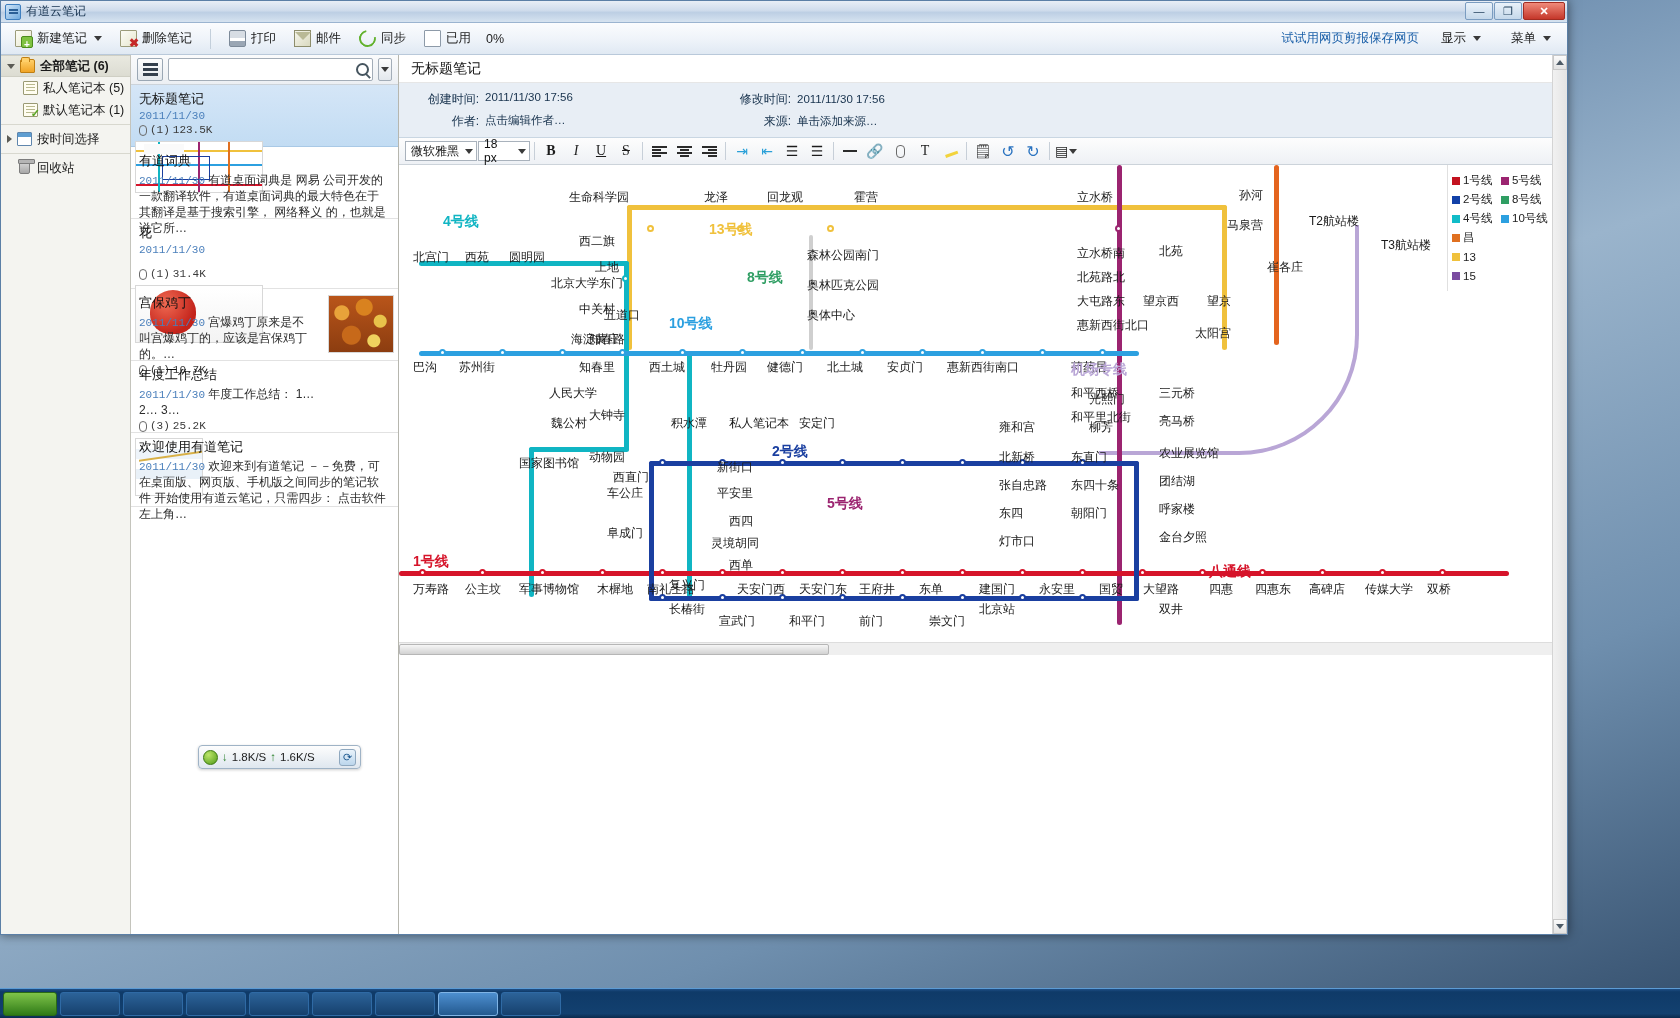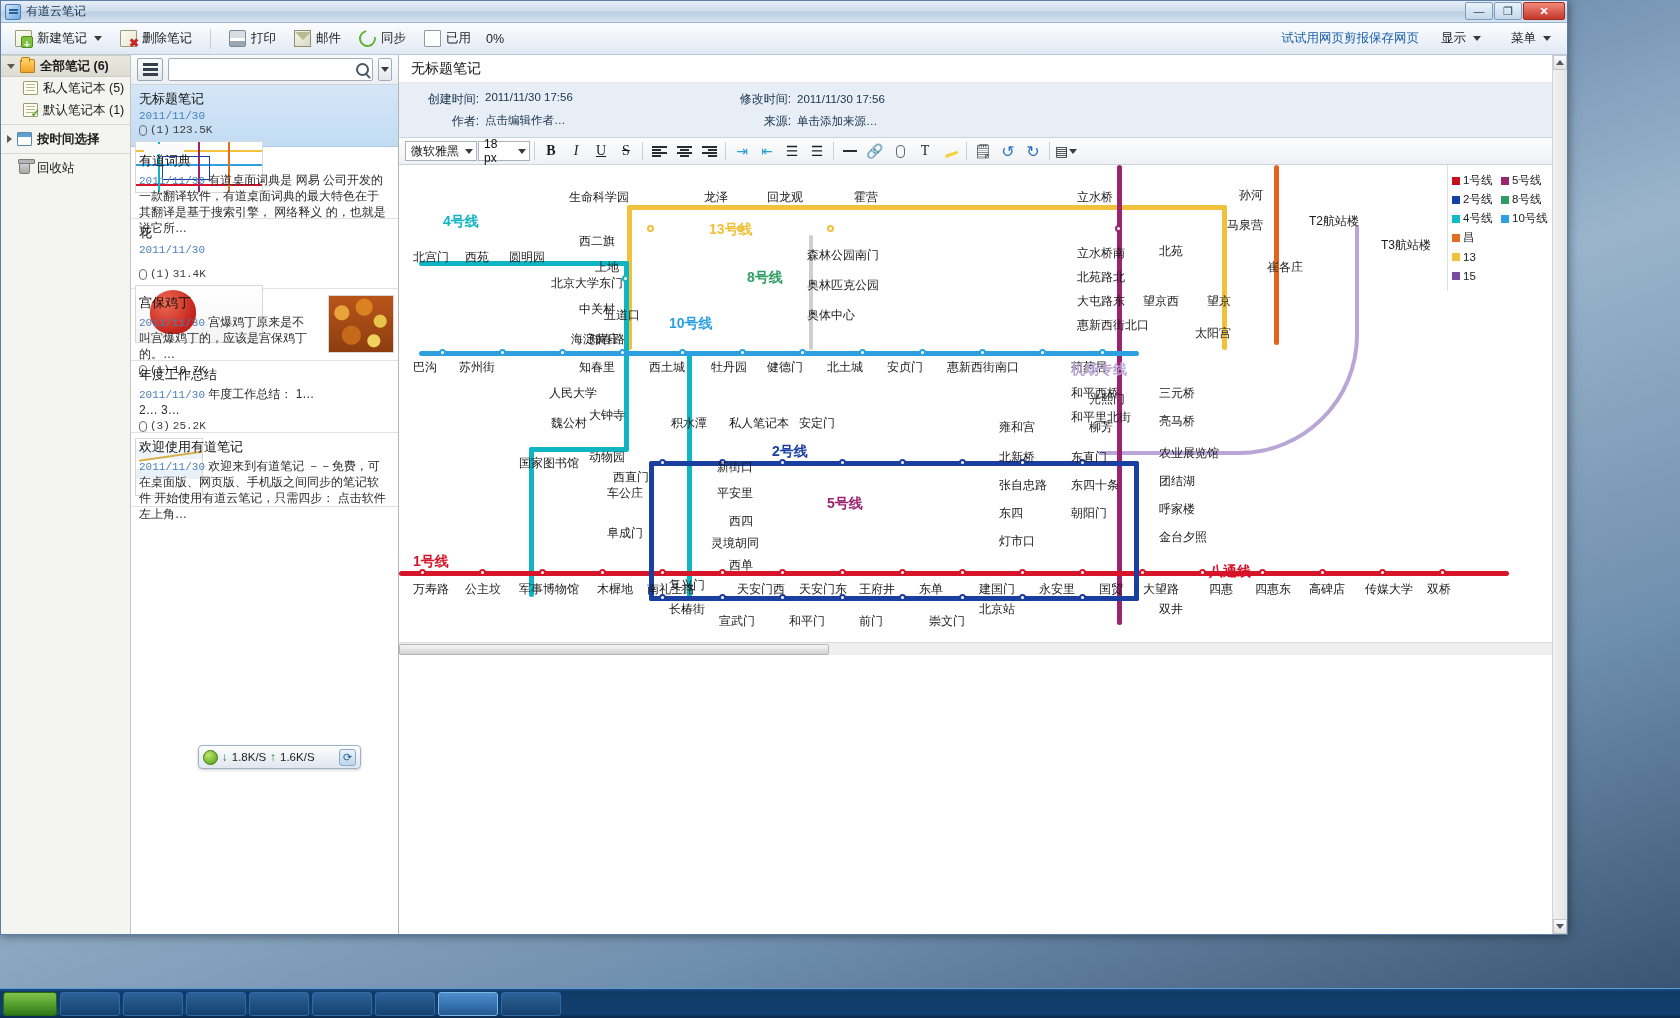--- a/index.html
+++ b/index.html
@@ -367,21 +367,21 @@
         <span>私人笔记本 (5)</span>
       </div>
       <div class="side-item sub">
         <span class="s-ico ico-book chk"></span>
         <span>默认笔记本 (1)</span>
       </div>
       <div class="side-div"></div>
       <div class="side-item">
         <span class="tri"></span>
         <span class="s-ico ico-cal"></span>
-        <span style="font-weight:bold">按时间选择</span>
+        <span style="font-weight:normal">按时间选择</span>
       </div>
       <div class="side-div"></div>
       <div class="side-item">
         <span style="width:5px;flex:0 0 5px"></span>
         <span class="s-ico">
             <i class="ico-trash" style="display:block;position:relative"></i>
           </span>
         <span>回收站</span>
       </div>
     </div>

